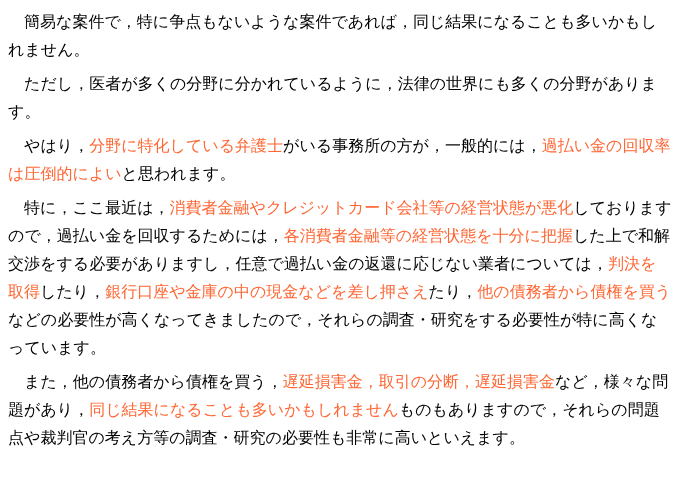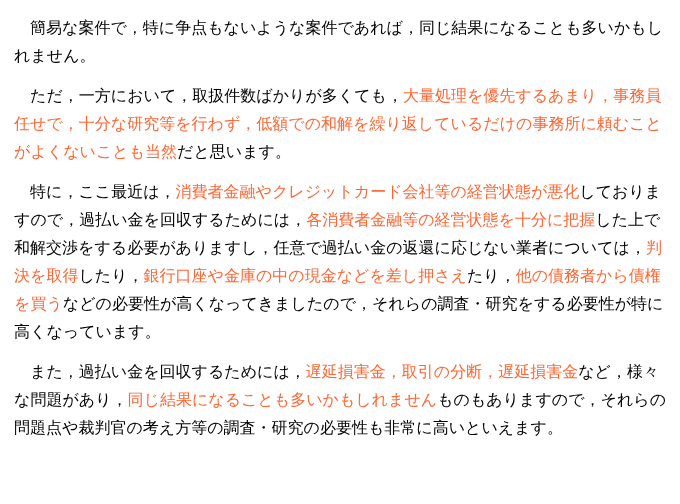--- a/index.html
+++ b/index.html
@@ -18,28 +18,29 @@
     width: 680px;
     padding: 2px 2px 0 2px;
     font-size: 16px;
     line-height: 28px;
     color: var(--fg, #000000);
     letter-spacing: 0;
     word-break: break-all;
     overflow-wrap: break-word;
   }
   .para {
-    margin: 12px;
+    margin: 6px;
     text-indent: 1em;
   }
   .hl {
     color: var(--hl, #ff6633);
   }
 </style>
 </head>
 <body>
 
 <div class="article">
     <p class="para"><span>簡易な案件で，特に争点もないような案件であれば，同じ結果になることも多いかもしれません。</span></p>
-    <p class="para"><span>ただ，一方において，取扱件数ばかりが多くても，</span><span class="hl">大量処理を優先するあまり，事務員任せで，十分な研究等を行わず，低額での和解を繰り返しているだけの事務所に頼むことがよくないことも当然</span><span>だと思います。</span></p>
+    <p class="para"><span>ただし，医者が多くの分野に分かれているように，法律の世界にも多くの分野があります。</span></p>
+    <p class="para"><span>やはり，</span><span class="hl">分野に特化している弁護士</span><span>がいる事務所の方が，一般的には，</span><span class="hl">過払い金の回収率は圧倒的によい</span><span>と思われます。</span></p>
     <p class="para"><span>特に，ここ最近は，</span><span class="hl">消費者金融やクレジットカード会社等の経営状態が悪化</span><span>しておりますので，過払い金を回収するためには，</span><span class="hl">各消費者金融等の経営状態を十分に把握</span><span>した上で和解交渉をする必要がありますし，任意で過払い金の返還に応じない業者については，</span><span class="hl">判決を取得</span><span>したり，</span><span class="hl">銀行口座や金庫の中の現金などを差し押さえ</span><span>たり，</span><span class="hl">他の債務者から債権を買う</span><span>などの必要性が高くなってきましたので，それらの調査・研究をする必要性が特に高くなっています。</span></p>
-    <p class="para"><span>また，過払い金を回収するためには，</span><span class="hl">遅延損害金，取引の分断，遅延損害金</span><span>など，様々な問題があり，</span><span class="hl">同じ結果になることも多いかもしれません</span><span>ものもありますので，それらの問題点や裁判官の考え方等の調査・研究の必要性も非常に高いといえます。</span></p>
+    <p class="para"><span>また，他の債務者から債権を買う，</span><span class="hl">遅延損害金，取引の分断，遅延損害金</span><span>など，様々な問題があり，</span><span class="hl">同じ結果になることも多いかもしれません</span><span>ものもありますので，それらの問題点や裁判官の考え方等の調査・研究の必要性も非常に高いといえます。</span></p>
   </div>
 
 </body></html>

